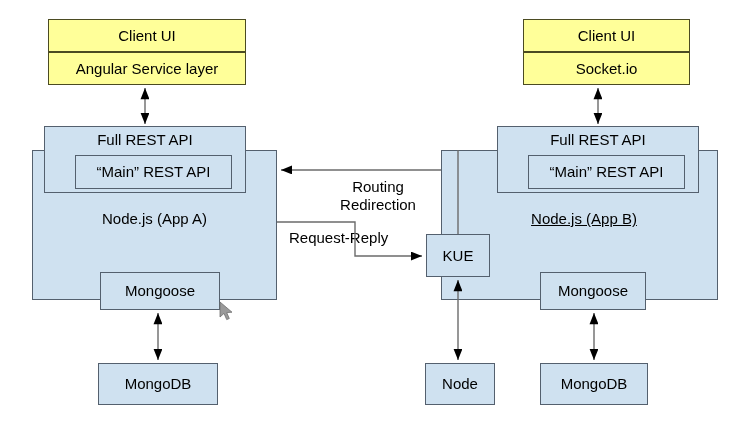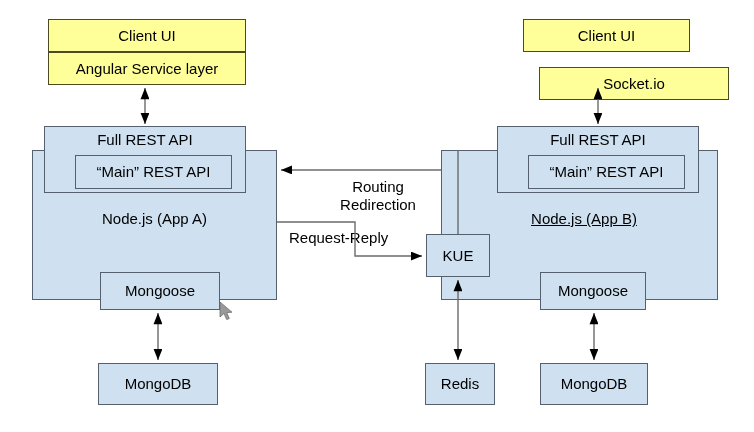--- a/index.html
+++ b/index.html
@@ -59,21 +59,21 @@
   <div class="box yellow" style="left:48px; top:19px; width:198px; height:33px;">
     <span>Client UI</span>
   </div>
   <div class="box yellow" style="left:48px; top:52px; width:198px; height:33px;">
     <span>Angular Service layer</span>
   </div>
 
   <div class="box yellow" style="left:523px; top:19px; width:167px; height:33px;">
     <span>Client UI</span>
   </div>
-  <div class="box yellow" style="left:523px; top:67px; width:190px; height:33px;margin-left:16px;">
+  <div class="box yellow" style="left:523px; top:52px; width:167px; height:33px;">
     <span>Socket.io</span>
   </div>
 
   <div class="box blue" style="left:32px; top:150px; width:245px; height:150px;"></div>
   <div class="label" style="left:32px; top:210px; width:245px;">Node.js (App A)</div>
 
   <div class="box blue" style="left:44px; top:126px; width:202px; height:67px; align-items:flex-start; padding-top:4px;">
     <span>Full REST API</span>
   </div>
   <div class="box blue" style="left:75px; top:155px; width:157px; height:34px;">
@@ -101,21 +101,21 @@
     <span>Mongoose</span>
   </div>
   <div class="box blue" style="left:540px; top:363px; width:108px; height:42px;">
     <span>MongoDB</span>
   </div>
 
   <div class="box blue" style="left:426px; top:234px; width:64px; height:43px;">
     <span>KUE</span>
   </div>
   <div class="box blue" style="left:425px; top:363px; width:70px; height:42px;">
-    <span>Redis</span>
+    <span>Node</span>
   </div>
 
   <div class="label" style="left:318px; top:152px; width:120px;margin-top:26px;">Routing
 Redirection</div>
   <div class="label" style="left:289px; top:229px; width:140px; text-align:left;">Request-Reply</div>
 
   <svg class="svg-layer">
     <defs>
       <marker id="ah" markerWidth="9" markerHeight="9" refX="8" refY="3.2" orient="auto" markerUnits="strokeWidth">
         <path d="M0,0 L8,3.2 L0,6.4 z" fill="#000000"></path>

